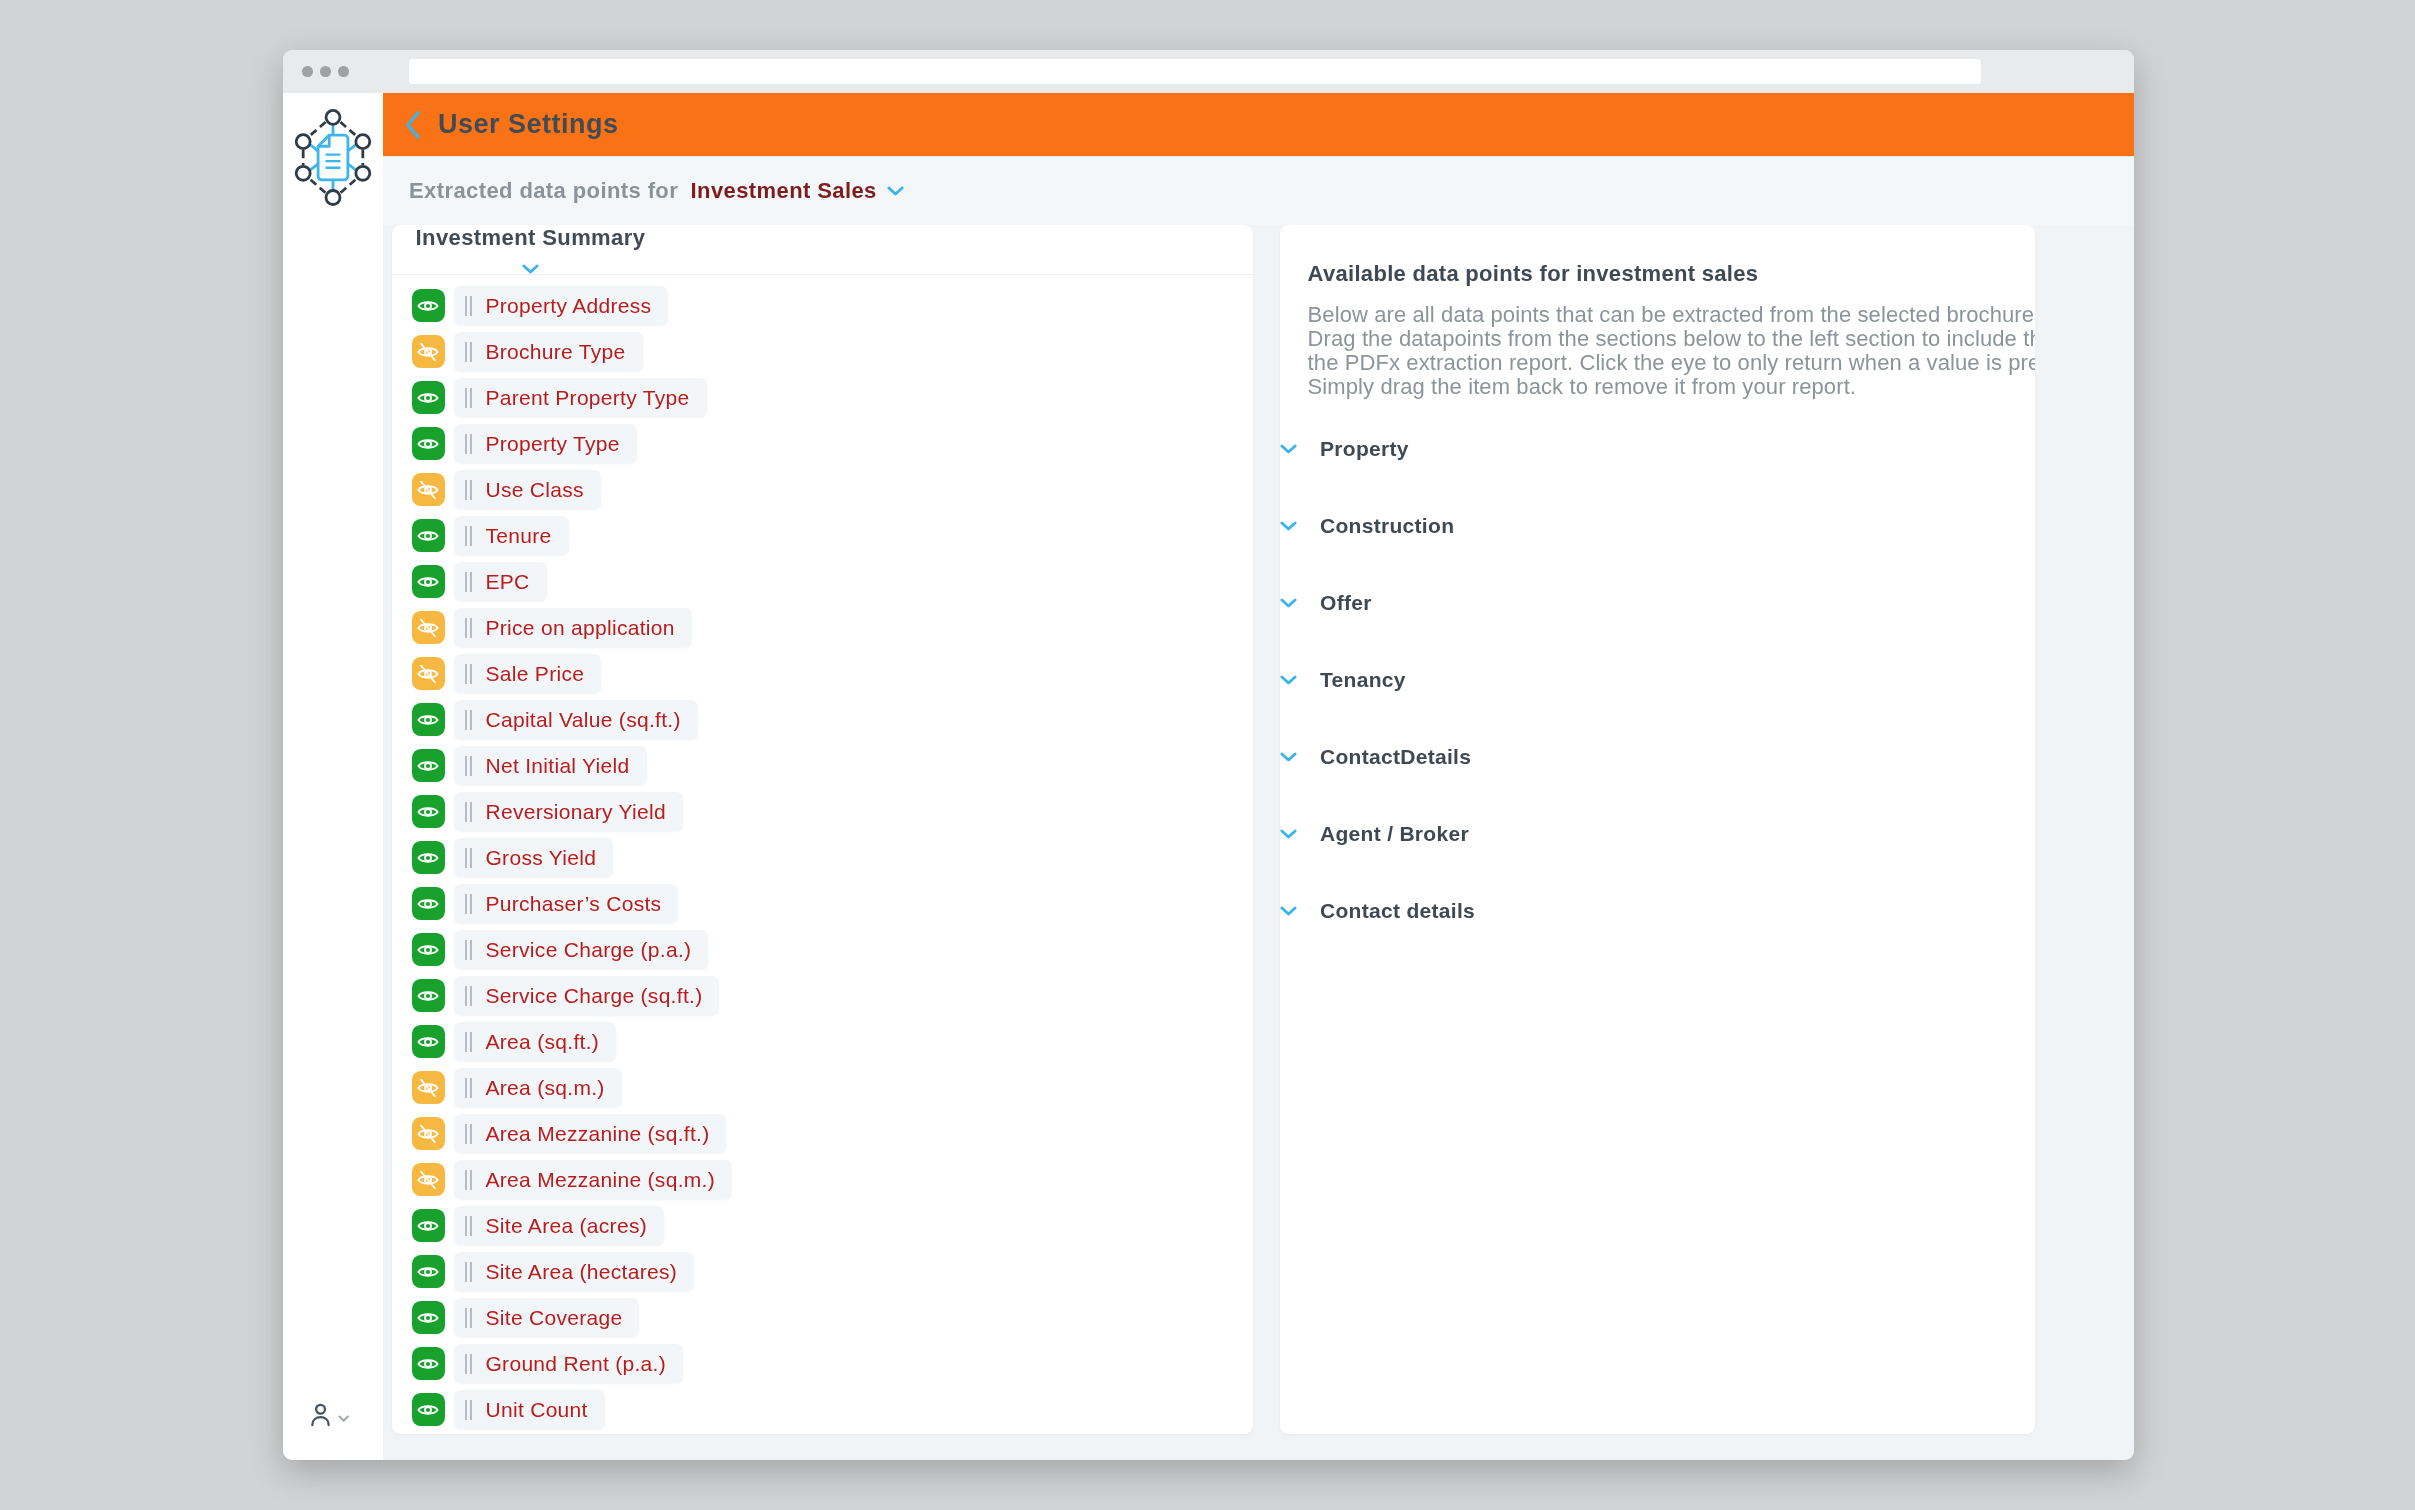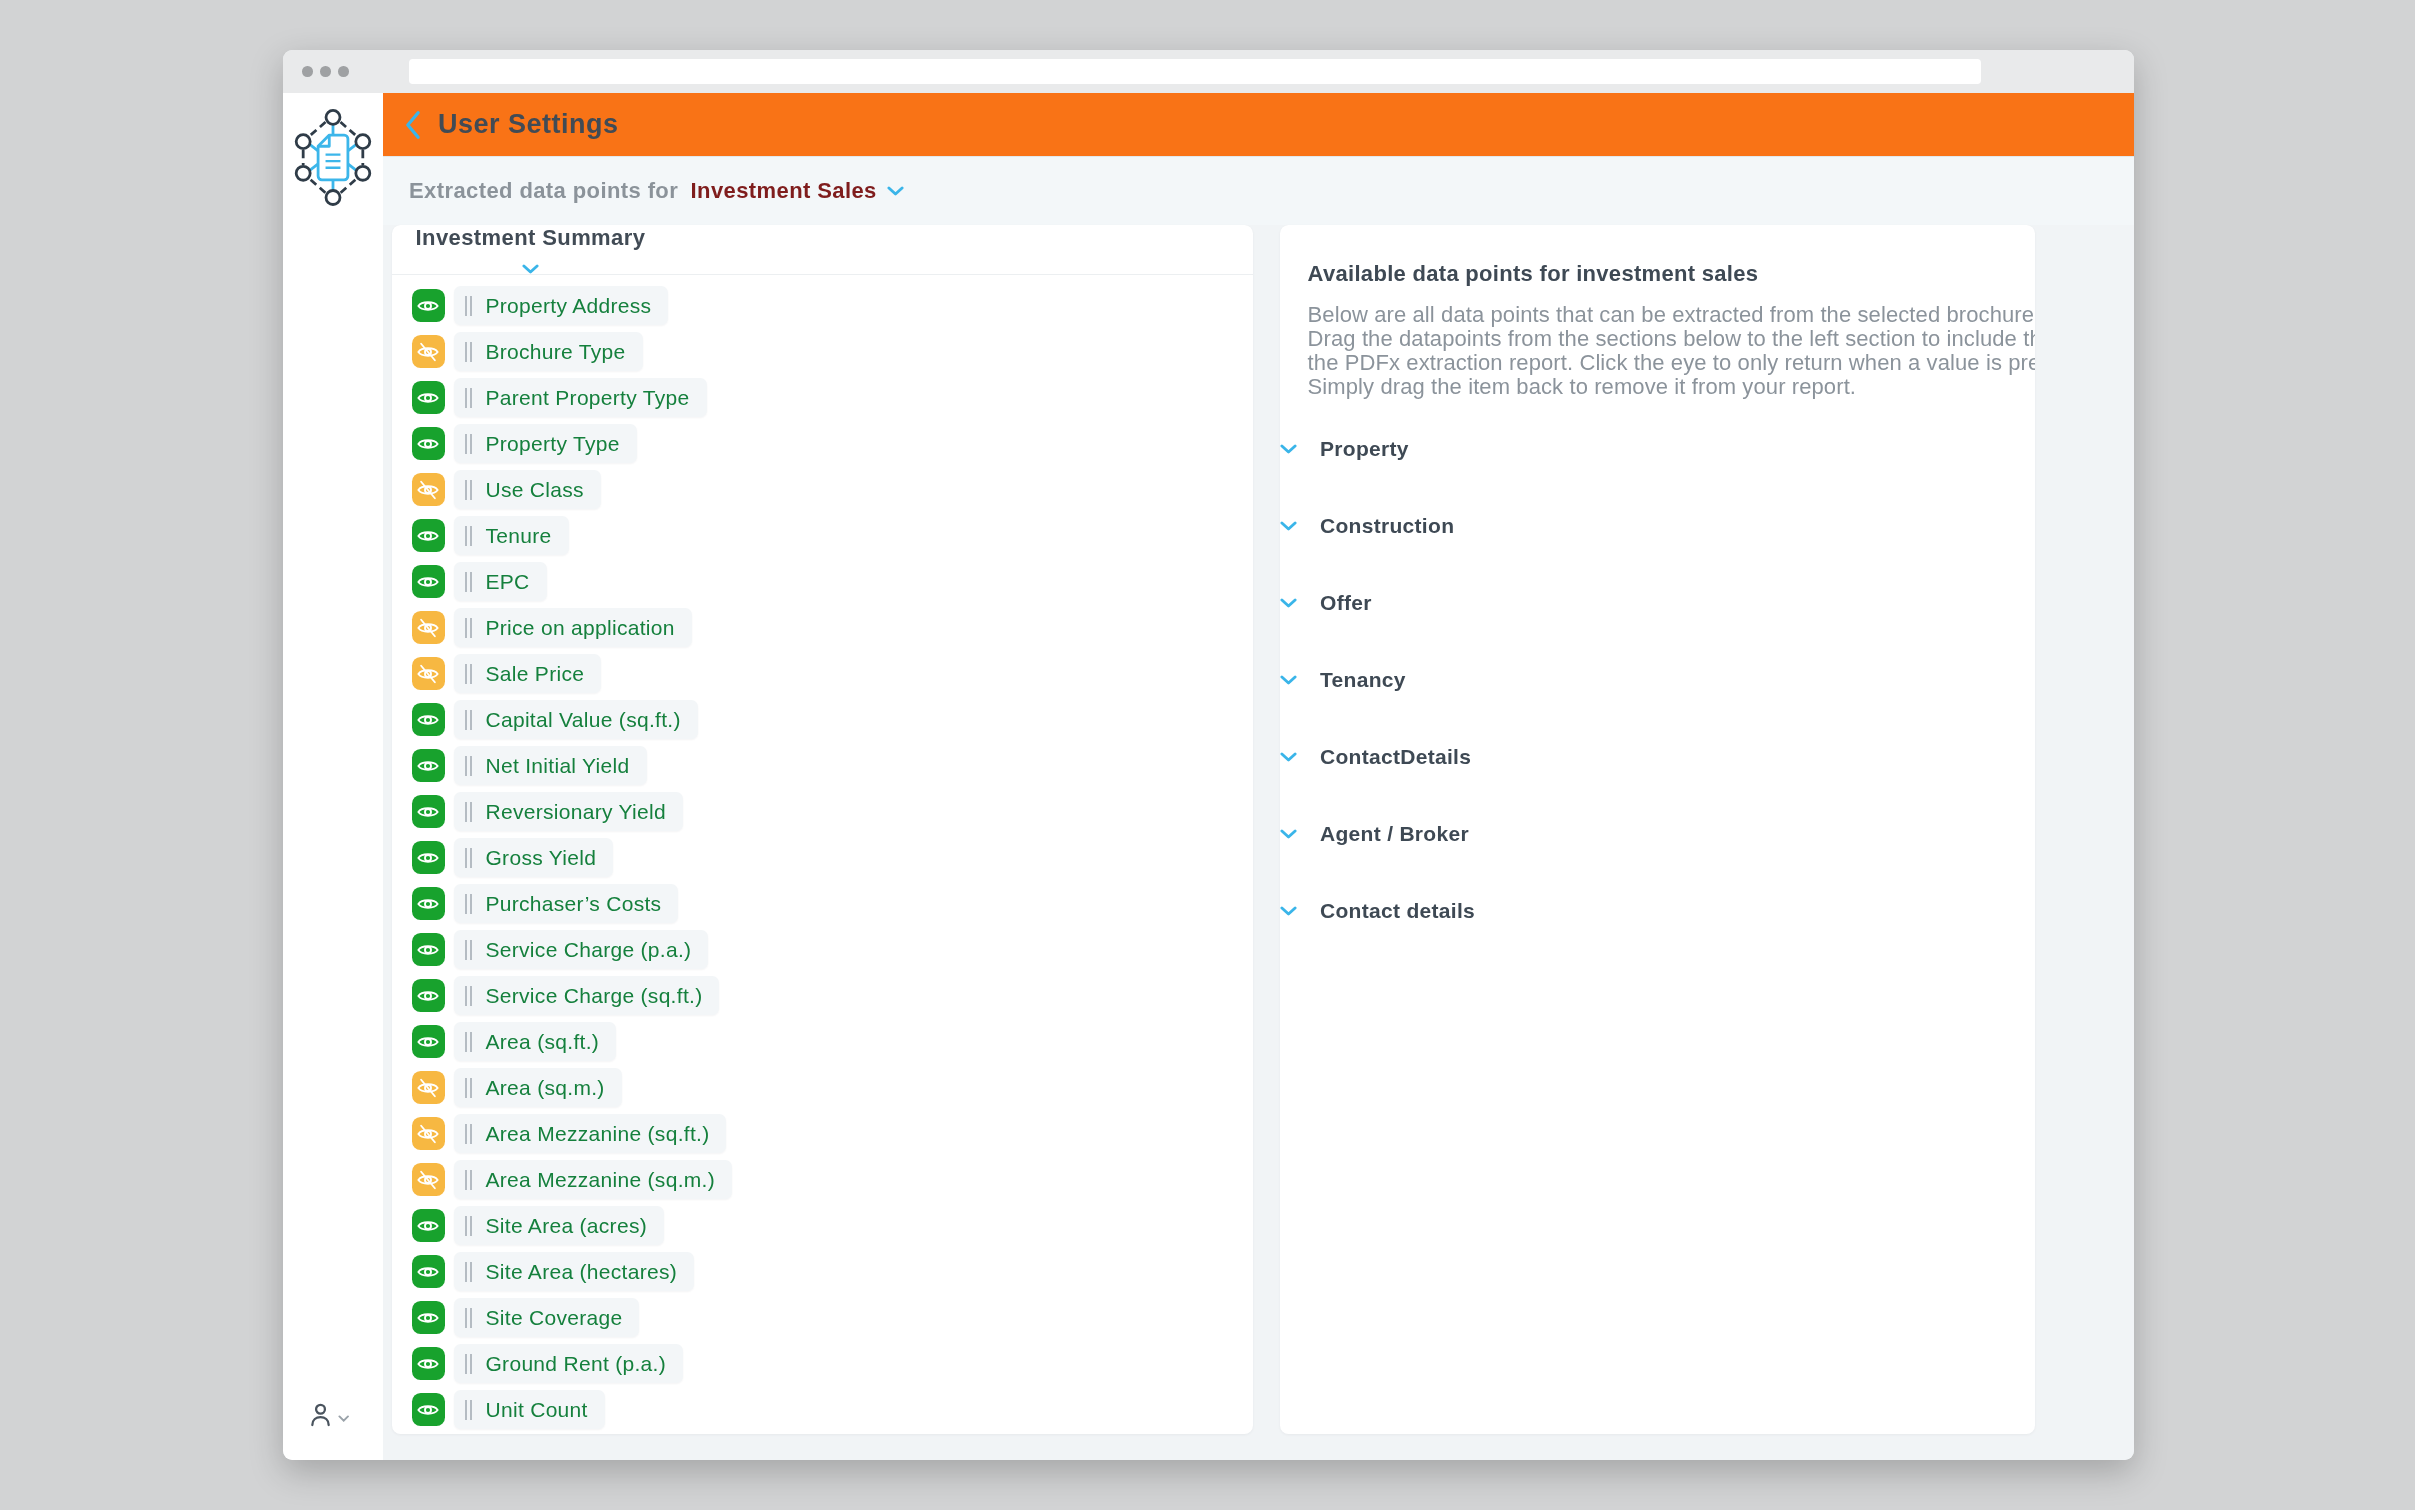--- a/index.html
+++ b/index.html
@@ -54,21 +54,21 @@
   .dp-row { height:46px; display:flex; align-items:center; }
   .badge { width:33px; height:33px; border-radius:8.6px; flex:0 0 auto;
            display:flex; align-items:center; justify-content:center; cursor:pointer; }
   .badge-on  { background:#18a22d; }
   .badge-off { background:#f7b842; }
   .pill { margin-left:9.5px; height:39px; background:#f3f6f8; border-radius:6.7px;
           display:flex; align-items:center; padding:0 17px 0 10.5px;
           box-shadow:0 1px 1.9px rgba(31,45,61,.05); }
   .handle { width:7.6px; height:20px; border-left:2.4px solid #b5bcc3; border-right:2.4px solid #b5bcc3;
             margin-right:13.3px; cursor:grab; }
-  .dp-label { font-size:21px; color:#15803d; letter-spacing:0.3px; white-space:nowrap; }
+  .dp-label { font-size:21px; color:#b91c1c; letter-spacing:0.3px; white-space:nowrap; }
 
   .rp-title { margin:36px 23px 0 27.6px; font-size:22px; font-weight:bold; color:#3e4954; letter-spacing:0.3px; }
   .rp-desc  { margin:16px 23px 0 27.6px; width:810px; font-size:22px; line-height:24px;
               color:#8b939b; letter-spacing:0.1px; }
   .sections { margin-top:11.4px; }
   .section-row { height:77px; display:flex; align-items:center; gap:23px; cursor:pointer;text-align:right; }
   .section-label { font-size:21px; font-weight:bold; color:#3e4954; letter-spacing:0.3px; }
 
   svg { display:block; }
 </style>

